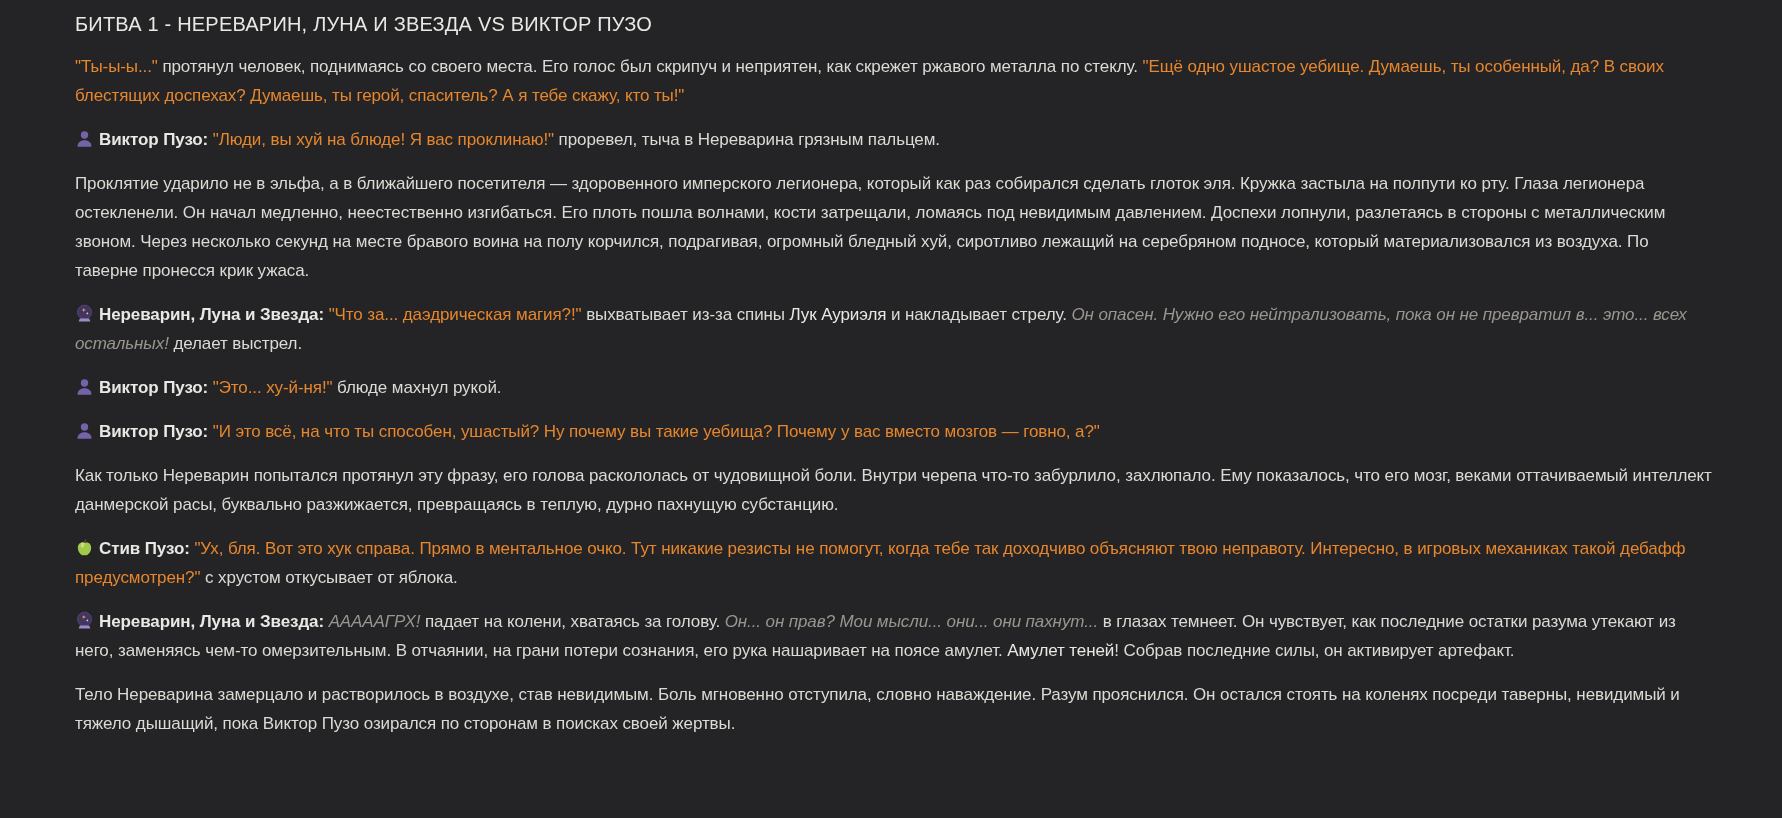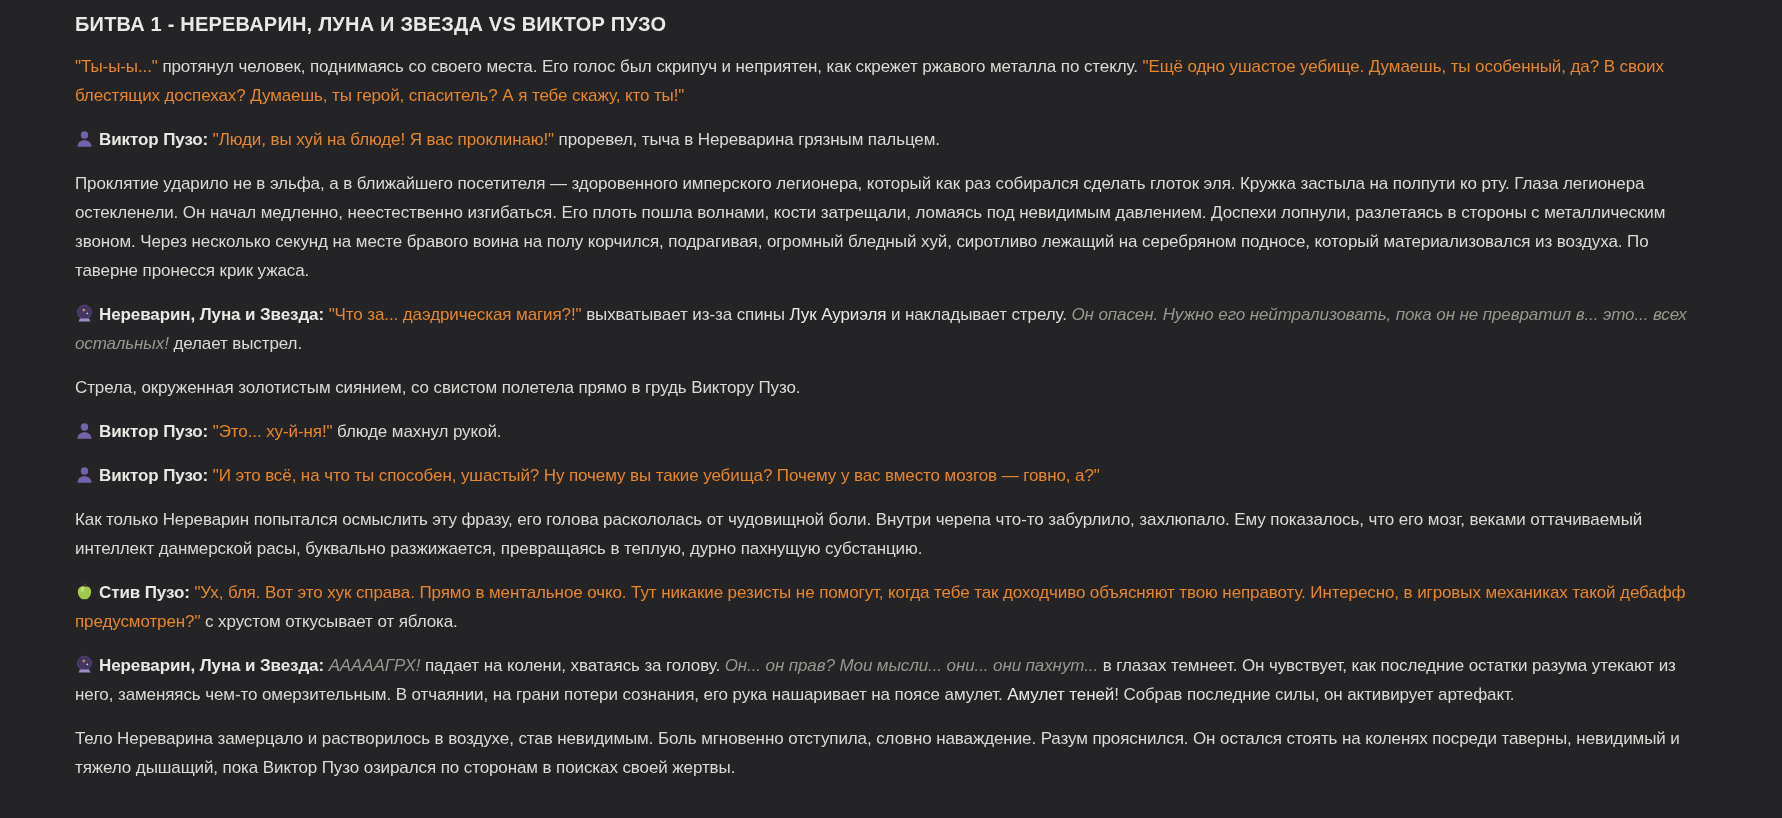--- a/index.html
+++ b/index.html
@@ -18,21 +18,21 @@
     font-family:"Liberation Sans","DejaVu Sans",sans-serif;
     color:var(--text);
     overflow:hidden;
   }
   .page{
     padding:8px 70px 20px 75px;
   }
   h1.battle-title{
     font-size:20px;
     line-height:24px;
-    font-weight:700;
+    font-weight:400;
     color:var(--heading);
     margin:4px 0 16px 0;
     letter-spacing:0.2px;
   }
   p.paragraph{
     font-size:17px;
     line-height:29px;
     margin:0 0 15px 0;
     letter-spacing:-0.1px;
   }
@@ -65,34 +65,33 @@
       <p class="paragraph"><span class="seg-normal">Проклятие ударило не в эльфа, а в ближайшего посетителя — здоровенного имперского легионера, который как раз собирался сделать глоток эля. Кружка застыла на полпути ко рту. Глаза легионера остекленели. Он начал медленно, неестественно изгибаться. Его плоть пошла волнами, кости затрещали, ломаясь под невидимым давлением. Доспехи лопнули, разлетаясь в стороны с металлическим звоном. Через несколько секунд на месте бравого воина на полу корчился, подрагивая, огромный бледный хуй, сиротливо лежащий на серебряном подносе, который материализовался из воздуха. По таверне пронесся крик ужаса.</span></p>
       <p class="paragraph"><span class="msg-icon">
   <svg viewBox="0 0 20 20" xmlns="http://www.w3.org/2000/svg" aria-hidden="true">
     <circle cx="10" cy="8.6" r="7.4" fill="#43355f"></circle>
     <circle cx="10" cy="8.6" r="7.4" fill="none" stroke="#5b4a85" stroke-width="0.8"></circle>
     <path d="M9.3 4.2l.55 1.6 1.6.55-1.6.55-.55 1.6-.55-1.6-1.6-.55 1.6-.55z" fill="#f0b44c"></path>
     <path d="M12.9 8.4l.4 1.1 1.1.4-1.1.4-.4 1.1-.4-1.1-1.1-.4 1.1-.4z" fill="#e8e4f2"></path>
     <path d="M5.2 15.2h9.6l1.4 3.2H3.8z" fill="#9c8bc4"></path>
   </svg>
 </span><strong class="speaker">Нереварин, Луна и Звезда: </strong><span class="seg-quote">"Что за... даэдрическая магия?!"</span><span class="seg-normal"> выхватывает из-за спины </span><span class="seg-bold">Лук Ауриэля</span><span class="seg-normal"> и накладывает стрелу. </span><span class="seg-italic">Он опасен. Нужно его нейтрализовать, пока он не превратил в... это... всех остальных!</span><span class="seg-normal"> делает выстрел.</span></p>
-      <p class="paragraph"><span class="seg-normal">Стрела, окруженная золотистым сиянием, со свистом полетела прямо в грудь Виктору Пузо.</span></p>
       <p class="paragraph"><span class="msg-icon">
   <svg viewBox="0 0 20 20" xmlns="http://www.w3.org/2000/svg" aria-hidden="true">
     <circle cx="10" cy="6.3" r="3.9" fill="#7463a8"></circle>
     <path d="M2.6 18.6c0-4.4 3.3-6.8 7.4-6.8s7.4 2.4 7.4 6.8z" fill="#7463a8"></path>
   </svg>
 </span><strong class="speaker">Виктор Пузо: </strong><span class="seg-quote">"Это... ху-й-ня!"</span><span class="seg-normal"> блюде махнул рукой.</span></p>
       <p class="paragraph"><span class="msg-icon">
   <svg viewBox="0 0 20 20" xmlns="http://www.w3.org/2000/svg" aria-hidden="true">
     <circle cx="10" cy="6.3" r="3.9" fill="#7463a8"></circle>
     <path d="M2.6 18.6c0-4.4 3.3-6.8 7.4-6.8s7.4 2.4 7.4 6.8z" fill="#7463a8"></path>
   </svg>
 </span><strong class="speaker">Виктор Пузо: </strong><span class="seg-quote">"И это всё, на что ты способен, ушастый? Ну почему вы такие уебища? Почему у вас вместо мозгов — говно, а?"</span></p>
-      <p class="paragraph"><span class="seg-normal">Как только Нереварин попытался осмыслить эту фразу, его голова раскололась от чудовищной боли. Внутри черепа что-то забурлило, захлюпало. Ему показалось, что его мозг, веками оттачиваемый интеллект данмерской расы, буквально разжижается, превращаясь в теплую, дурно пахнущую субстанцию.</span></p>
+      <p class="paragraph"><span class="seg-normal">Как только Нереварин попытался протянул эту фразу, его голова раскололась от чудовищной боли. Внутри черепа что-то забурлило, захлюпало. Ему показалось, что его мозг, веками оттачиваемый интеллект данмерской расы, буквально разжижается, превращаясь в теплую, дурно пахнущую субстанцию.</span></p>
       <p class="paragraph"><span class="msg-icon">
   <svg viewBox="0 0 20 20" xmlns="http://www.w3.org/2000/svg" aria-hidden="true">
     <path d="M10 5.2c-3.9-1.6-7 .9-7 5 0 4.4 3.2 8 5.6 8 .6 0 1-.3 1.4-.3s.8.3 1.4.3c2.4 0 5.6-3.6 5.6-8 0-4.1-3.1-6.6-7-5z" fill="#a3c94c"></path>
     <path d="M10 5.2c-1.2-.5-2.3-.6-3.3-.3-1 2.2-.6 4.6.4 5.2 1.3.8 3-1.6 2.9-4.9z" fill="#c4de7b"></path>
     <path d="M9.7 5.3c-.2-1.6.3-2.9 1.6-3.9l.8.8c-1.1.8-1.6 1.8-1.5 3.1z" fill="#7a5a34"></path>
   </svg>
 </span><strong class="speaker">Стив Пузо: </strong><span class="seg-quote">"Ух, бля. Вот это хук справа. Прямо в ментальное очко. Тут никакие резисты не помогут, когда тебе так доходчиво объясняют твою неправоту. Интересно, в игровых механиках такой дебафф предусмотрен?"</span><span class="seg-normal"> с хрустом откусывает от яблока.</span></p>
       <p class="paragraph"><span class="msg-icon">
   <svg viewBox="0 0 20 20" xmlns="http://www.w3.org/2000/svg" aria-hidden="true">
     <circle cx="10" cy="8.6" r="7.4" fill="#43355f"></circle>

